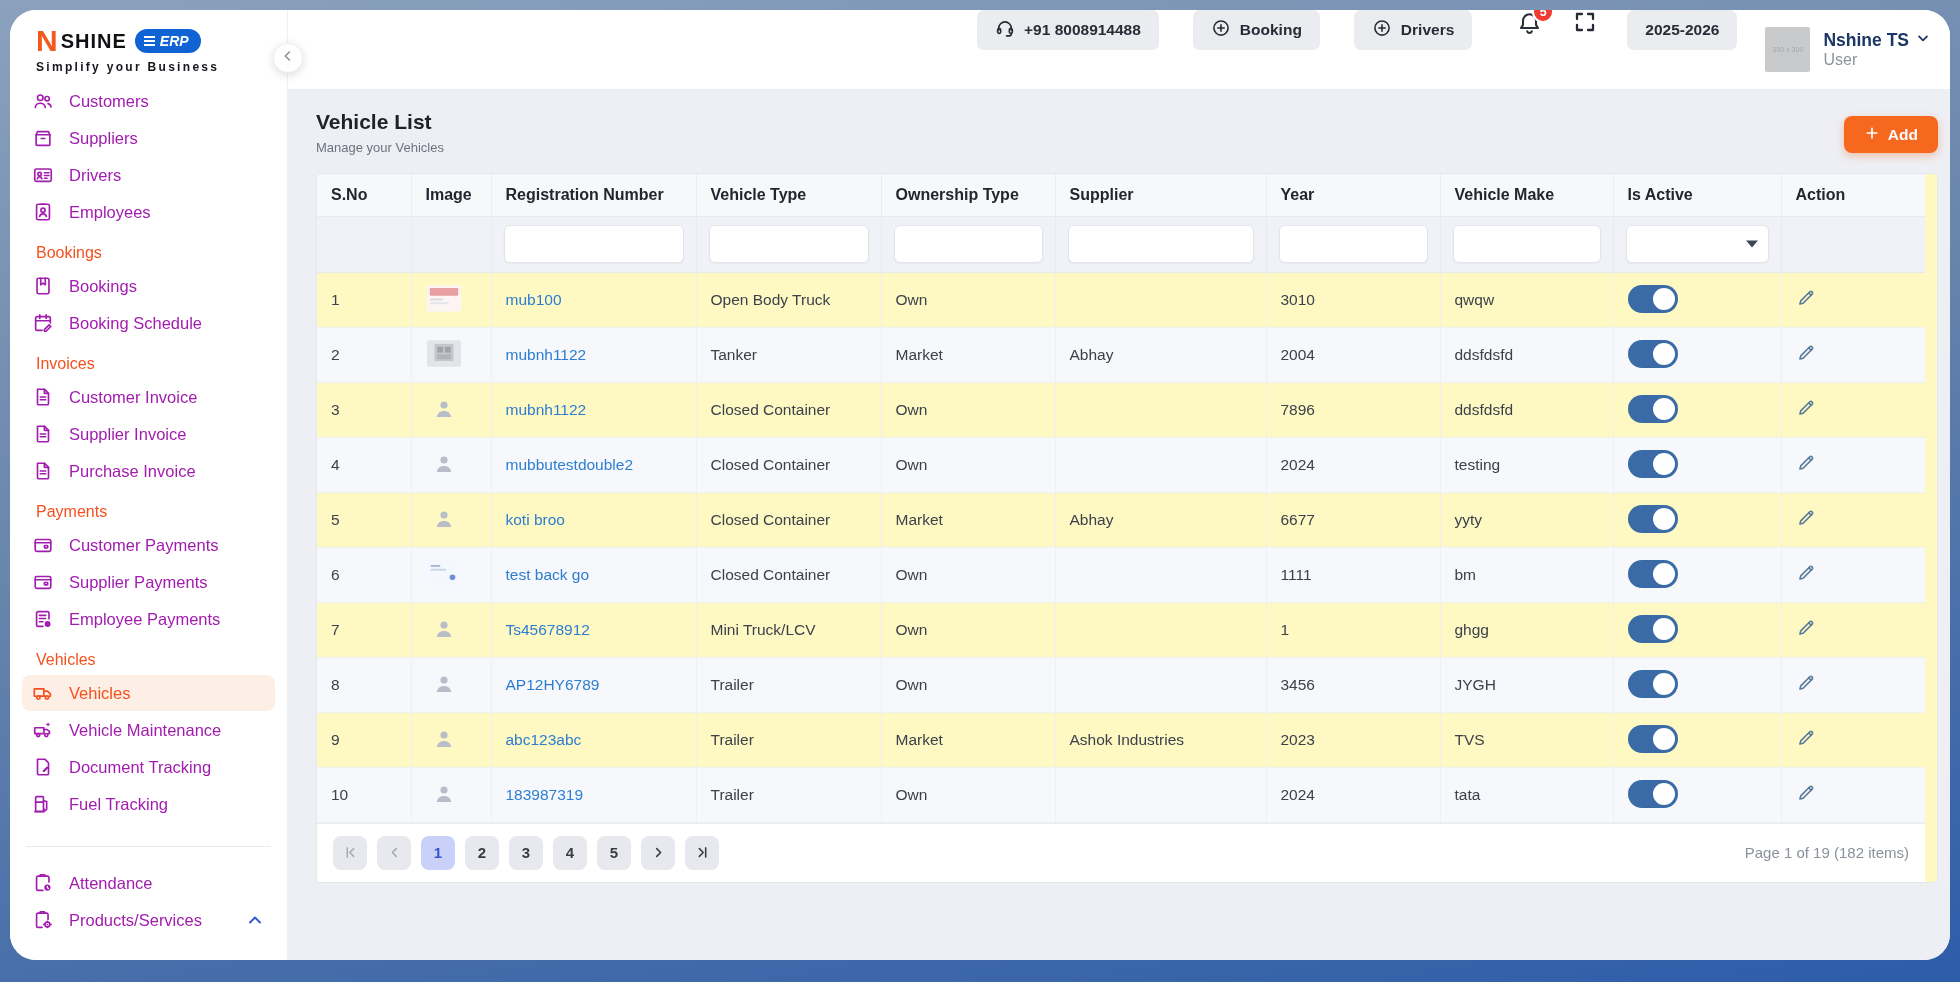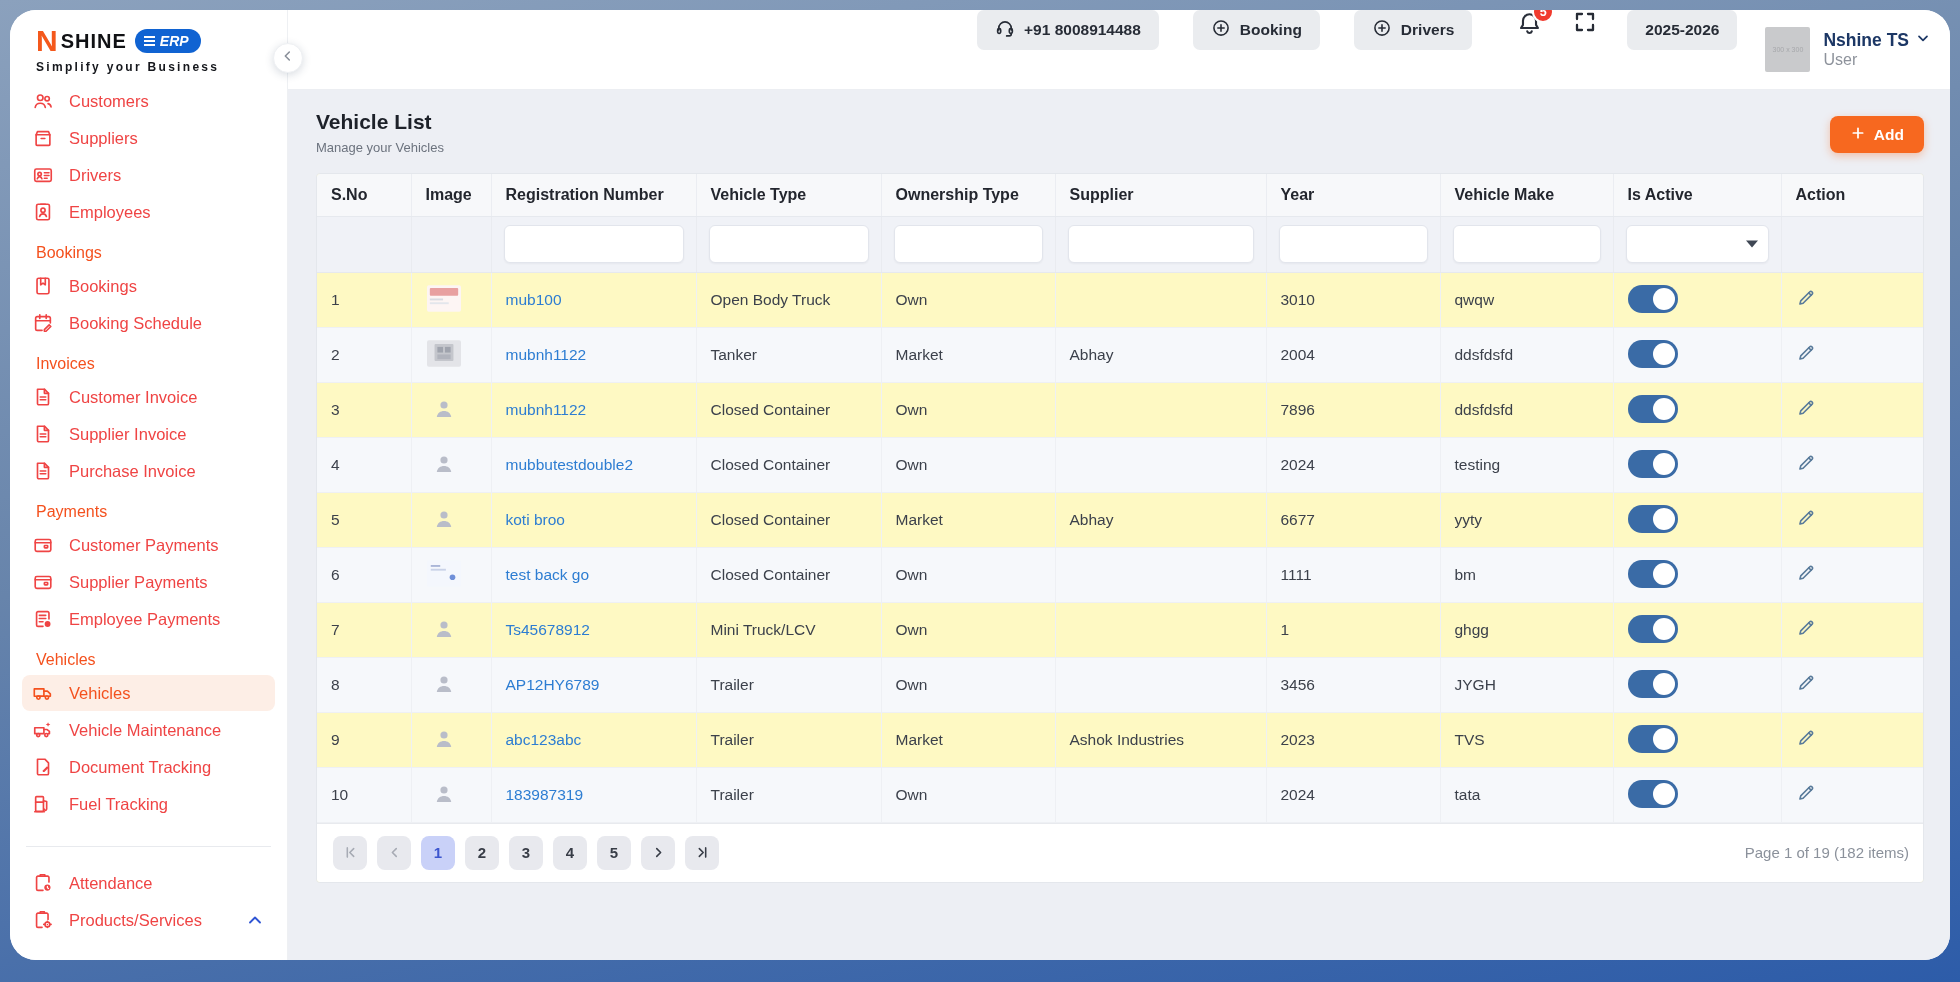--- a/index.html
+++ b/index.html
@@ -11,21 +11,21 @@
   .sidebar{width:278px;flex:0 0 278px;background:#fff;border-right:1px solid #eef0f3;display:flex;flex-direction:column;overflow:hidden}
   .logo{padding:16px 18px 6px 26px}
   .logo-row{display:flex;align-items:center;gap:3px;white-space:nowrap}
   .logo-n{font-size:30px;font-weight:800;color:#f4581c;line-height:1}
   .logo-shine{font-size:20px;font-weight:700;color:#101114;letter-spacing:1px;line-height:1}
   .erp-pill{display:inline-flex;align-items:center;gap:5px;background:#1063d2;color:#fff;font-style:italic;font-weight:800;font-size:14px;padding:4px 12px 4px 9px;border-radius:14px;margin-left:5px}
   .erp-lines{width:11px;height:10px;background:repeating-linear-gradient(180deg,#fff 0 2px,transparent 2px 4px)}
   .tagline{font-size:12px;font-weight:700;letter-spacing:2.3px;color:#15171c;margin-top:4px}
   .nav{flex:1;overflow:hidden;padding-top:2px}
   .nav-section{padding:13px 0 5px 26px;color:#f4511e;font-size:16px}
-  .nav-item{display:flex;align-items:center;gap:15px;margin:1px 12px;padding:6px 10px;border-radius:8px;color:#ef4444;font-size:16.5px;font-weight:500;cursor:pointer;height:36px}
+  .nav-item{display:flex;align-items:center;gap:15px;margin:1px 12px;padding:6px 10px;border-radius:8px;color:#a21caf;font-size:16.5px;font-weight:500;cursor:pointer;height:36px}
   .nav-item .icon{width:22px;height:22px;flex:0 0 22px;display:inline-flex}
   .nav-item .icon svg{width:22px;height:22px}
   .nav-item.active{background:#fdeee6;color:#f4511e}
   .nav-item .chev{margin-left:auto;width:20px;height:20px;display:inline-flex}
   .nav-item .chev svg{width:20px;height:20px}
   .nav-item .chev.up{color:#2f55d4}
   .nav-divider{height:1px;background:#e8eaee;margin:24px 16px 18px}
 
   
   .collapse-btn{position:absolute;left:263px;top:33px;width:30px;height:30px;border-radius:50%;background:#fff;border:1px solid #eef0f3;box-shadow:0 2px 8px rgba(40,60,90,.18);display:flex;align-items:center;justify-content:center;color:#8a909a;cursor:pointer;z-index:5}
@@ -42,21 +42,21 @@
   .badge{position:absolute;top:-9px;right:-11px;min-width:22px;height:22px;border-radius:11px;background:#f03b2e;border:2.5px solid #fff;color:#fff;font-size:12.5px;font-weight:700;display:flex;align-items:center;justify-content:center;padding:0 4px}
   .fs-btn{margin-left:30px;color:#262b35;cursor:pointer;display:inline-flex}
   .fs-btn svg{width:24px;height:24px}
   .user-menu{display:inline-flex;align-items:center;gap:13px;margin-left:28px;cursor:pointer}
   .avatar{width:45px;height:45px;background:#c9cacc;display:flex;align-items:center;justify-content:center;color:#a7a8ab;font-size:7px;border-radius:2px}
   .u-name{display:flex;align-items:center;gap:6px;font-size:17.5px;font-weight:700;color:#1c3765;line-height:1.15}
   .u-name .icon svg{width:16px;height:16px}
   .u-role{font-size:16px;color:#8d929b;line-height:1.2}
 
   
-  .main{flex:1;background:#edeff4;padding:20px 26px 0 28px;overflow:hidden}
+  .main{flex:1;background:#edeff4;padding:20px 12px 0 28px;overflow:hidden}
   .page-head{display:flex;align-items:flex-start}
   .page-title{font-size:21px;font-weight:700;color:#1d2129}
   .page-sub{font-size:13px;color:#6c737e;margin-top:6px}
   .add-btn{margin-left:auto;display:inline-flex;align-items:center;gap:8px;background:#f7681f;color:#fff;border:none;border-radius:8px;height:37px;padding:0 20px;font-size:15.5px;font-weight:700;cursor:pointer;box-shadow:0 3px 8px rgba(247,104,31,.35);margin-top:6px;font-family:inherit}
   .add-btn svg{width:16px;height:16px}
 
   .table-card{margin-top:18px;background:#fef9c3;border:1px solid #e4e7ec;border-radius:4px;overflow:hidden}
   table{border-collapse:collapse;table-layout:fixed;width:1608px}
   th{height:42px;text-align:left;padding:0 14px;font-size:16px;font-weight:700;color:#23262e;background:#f7f8fa;border-bottom:1px solid #e6e9ee;border-right:1px solid #ebedf2;white-space:nowrap;overflow:hidden}
   th:last-child{border-right:none}

